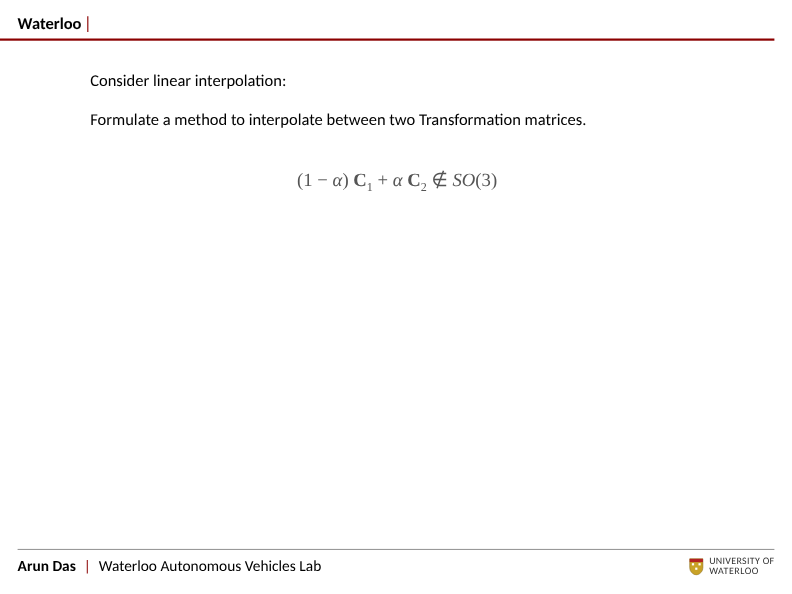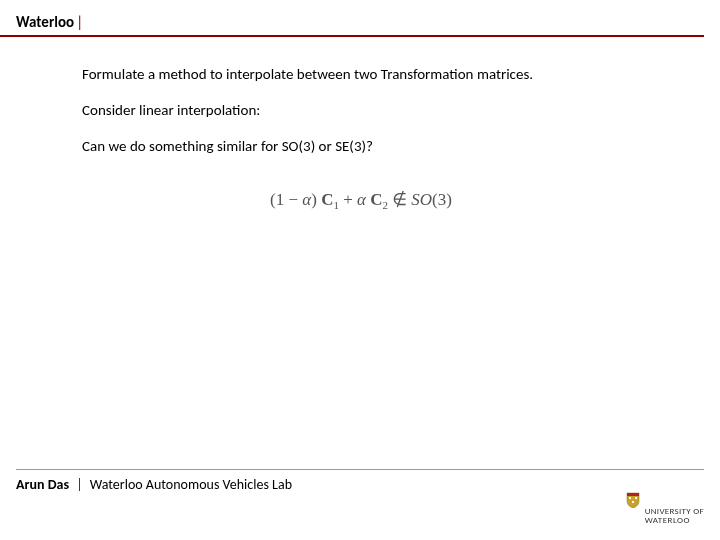--- a/index.html
+++ b/index.html
@@ -67,36 +67,35 @@
   }
   .logo-shield {
     width: 14px;
     height: 16px;
   }
   .logo-text {
     font-size: 9px;
     line-height: 1;
     color: #333;
   }
-  .logo-univ { letter-spacing: 0.3px; margin-top: 30px; }
+  .logo-univ { letter-spacing: 0.3px; }
   .logo-wat { font-weight: normal; letter-spacing: 0.5px; }
 </style>
 </head>
 <body>
 
 <div class="header">
   <span class="header-title">Waterloo</span><span class="header-pipe">|</span>
 </div>
 
 <div class="content">
+  <div class="p">Consider linear interpolation:</div>
   <div class="p">Formulate a method to interpolate between two Transformation matrices.</div>
-  <div class="p">Consider linear interpolation:</div>
 
 
-  <div class="p">Can we do something similar for SO(3) or SE(3)?</div>
 
   <div class="formula formula-block">
     <div class="formula-row">
       (1 − <span class="ital">α</span>) <span class="bold">C</span><span class="sub">1</span> + <span class="ital">α</span> <span class="bold">C</span><span class="sub">2</span> ∉ <span class="ital">SO</span>(3)
     </div>
   </div>
 </div>
 
 <div class="footer">
   <div class="footer-text">

